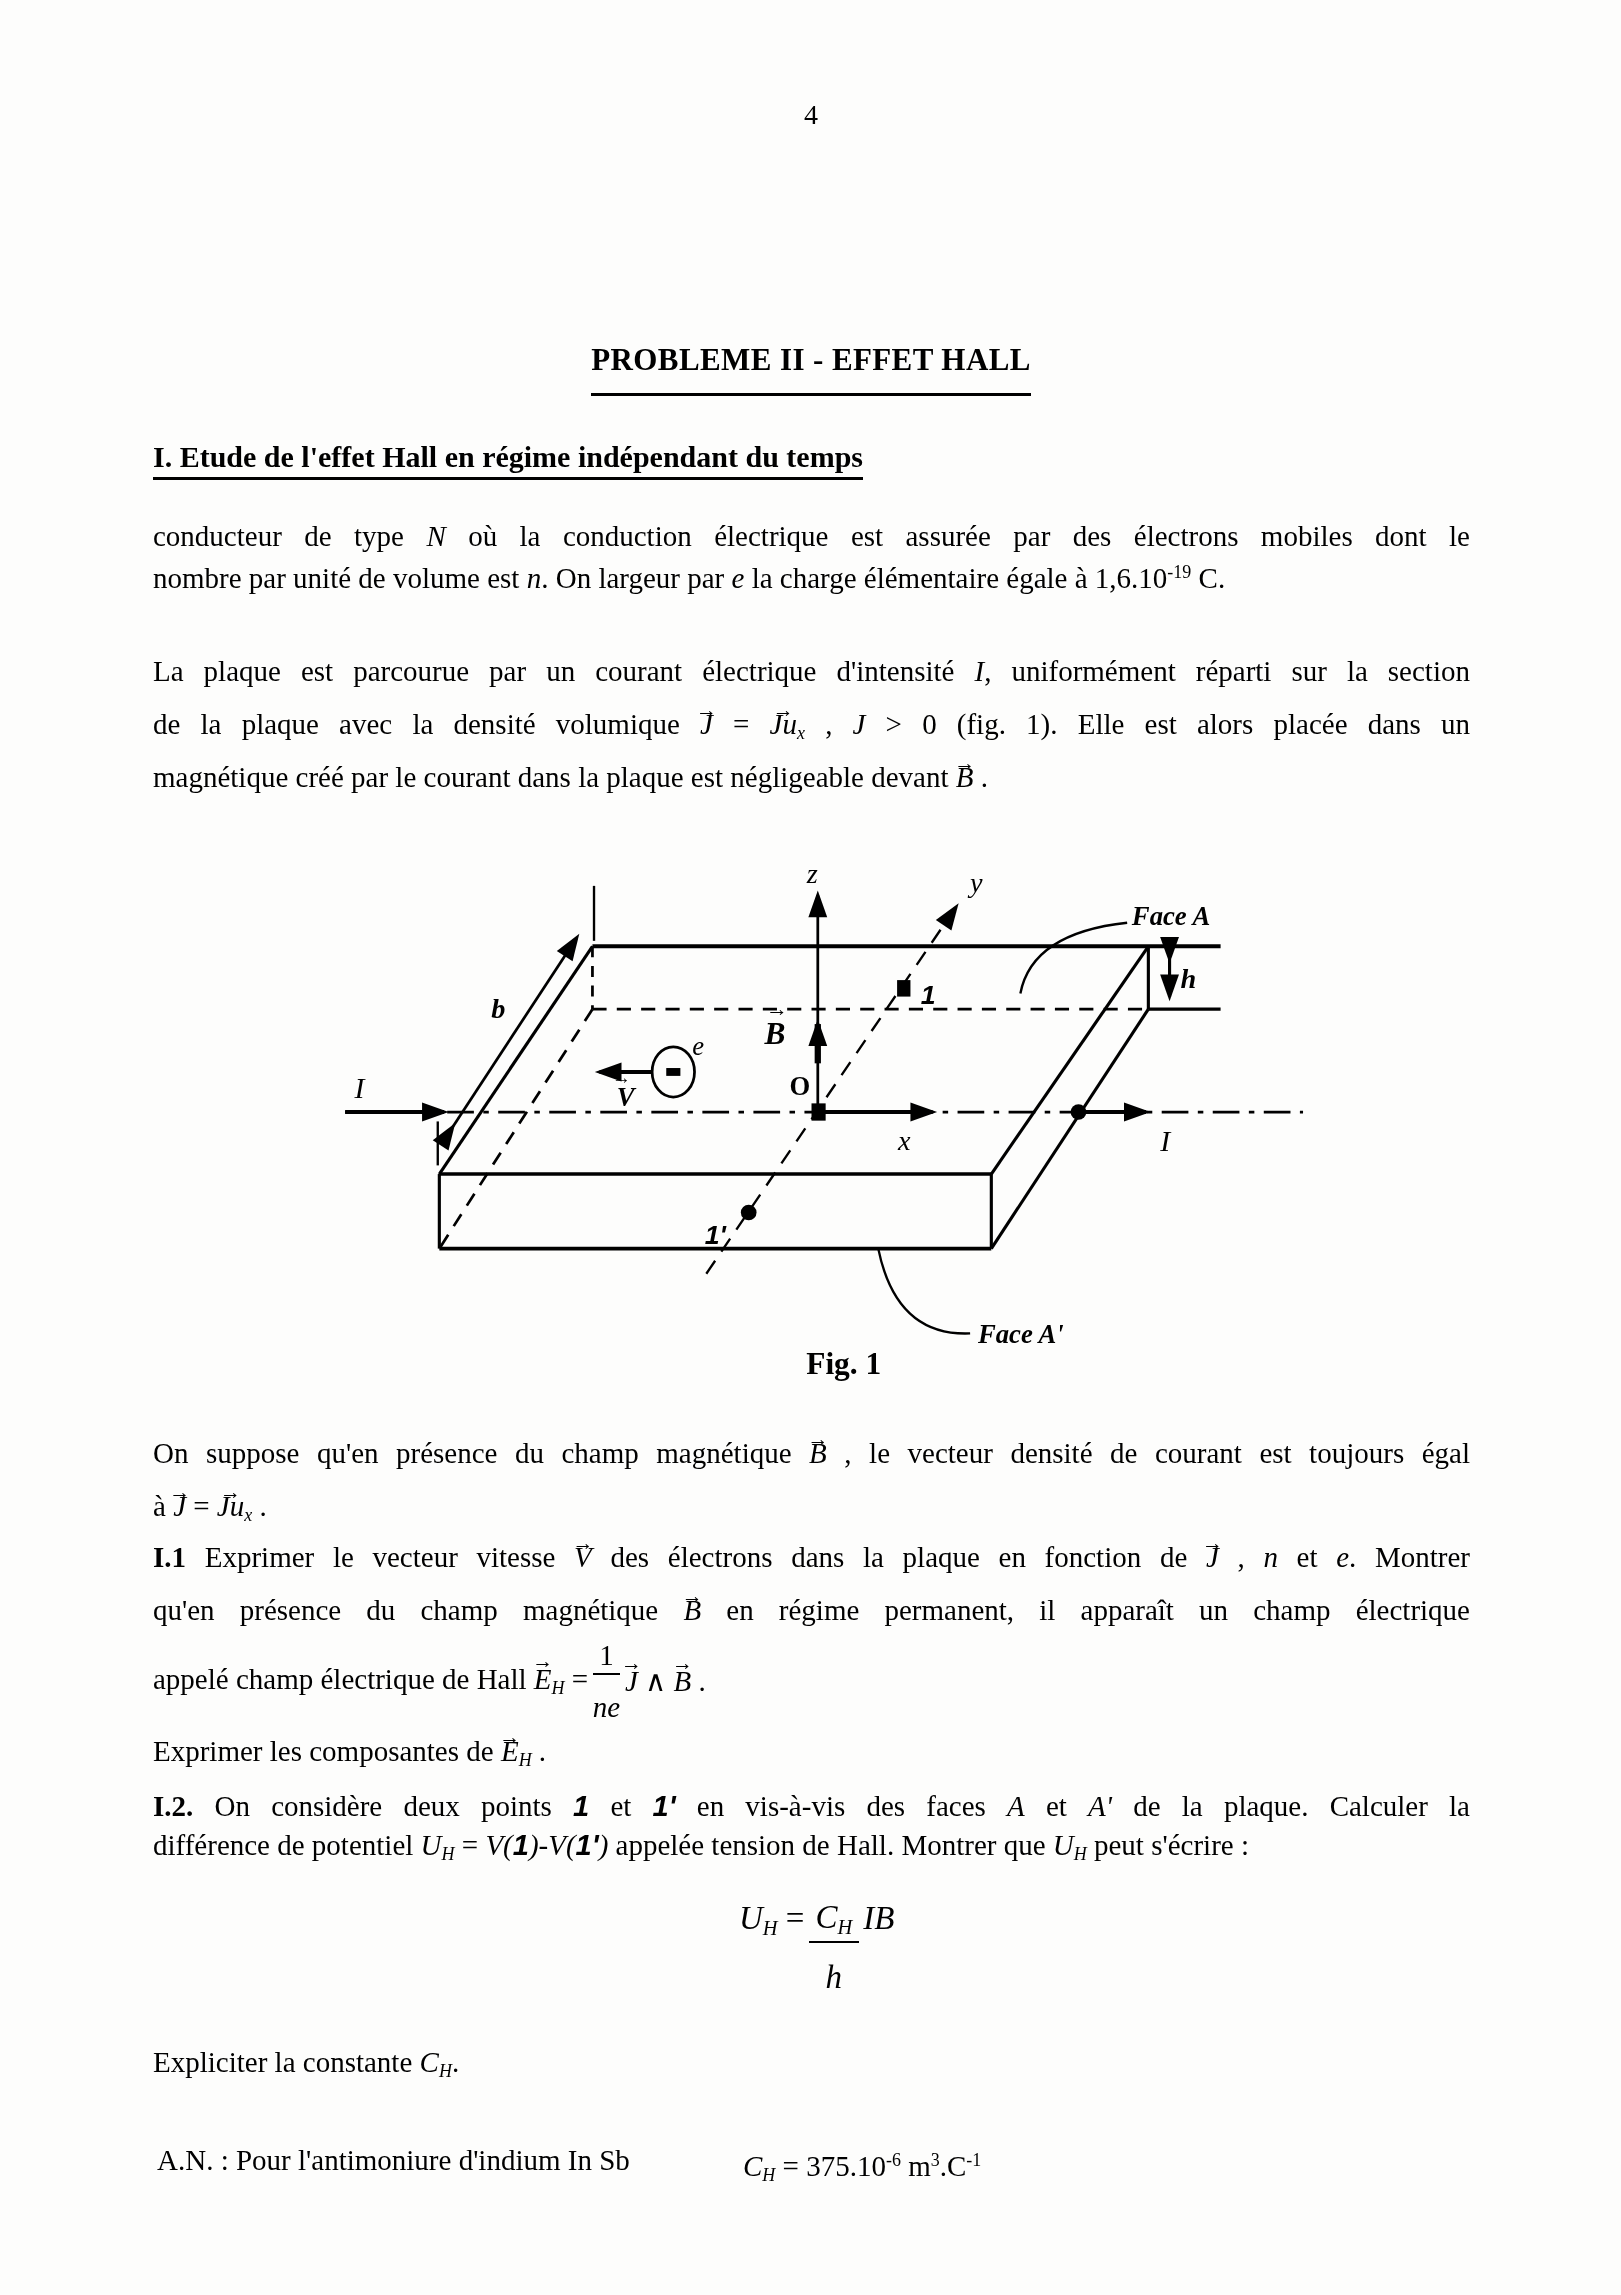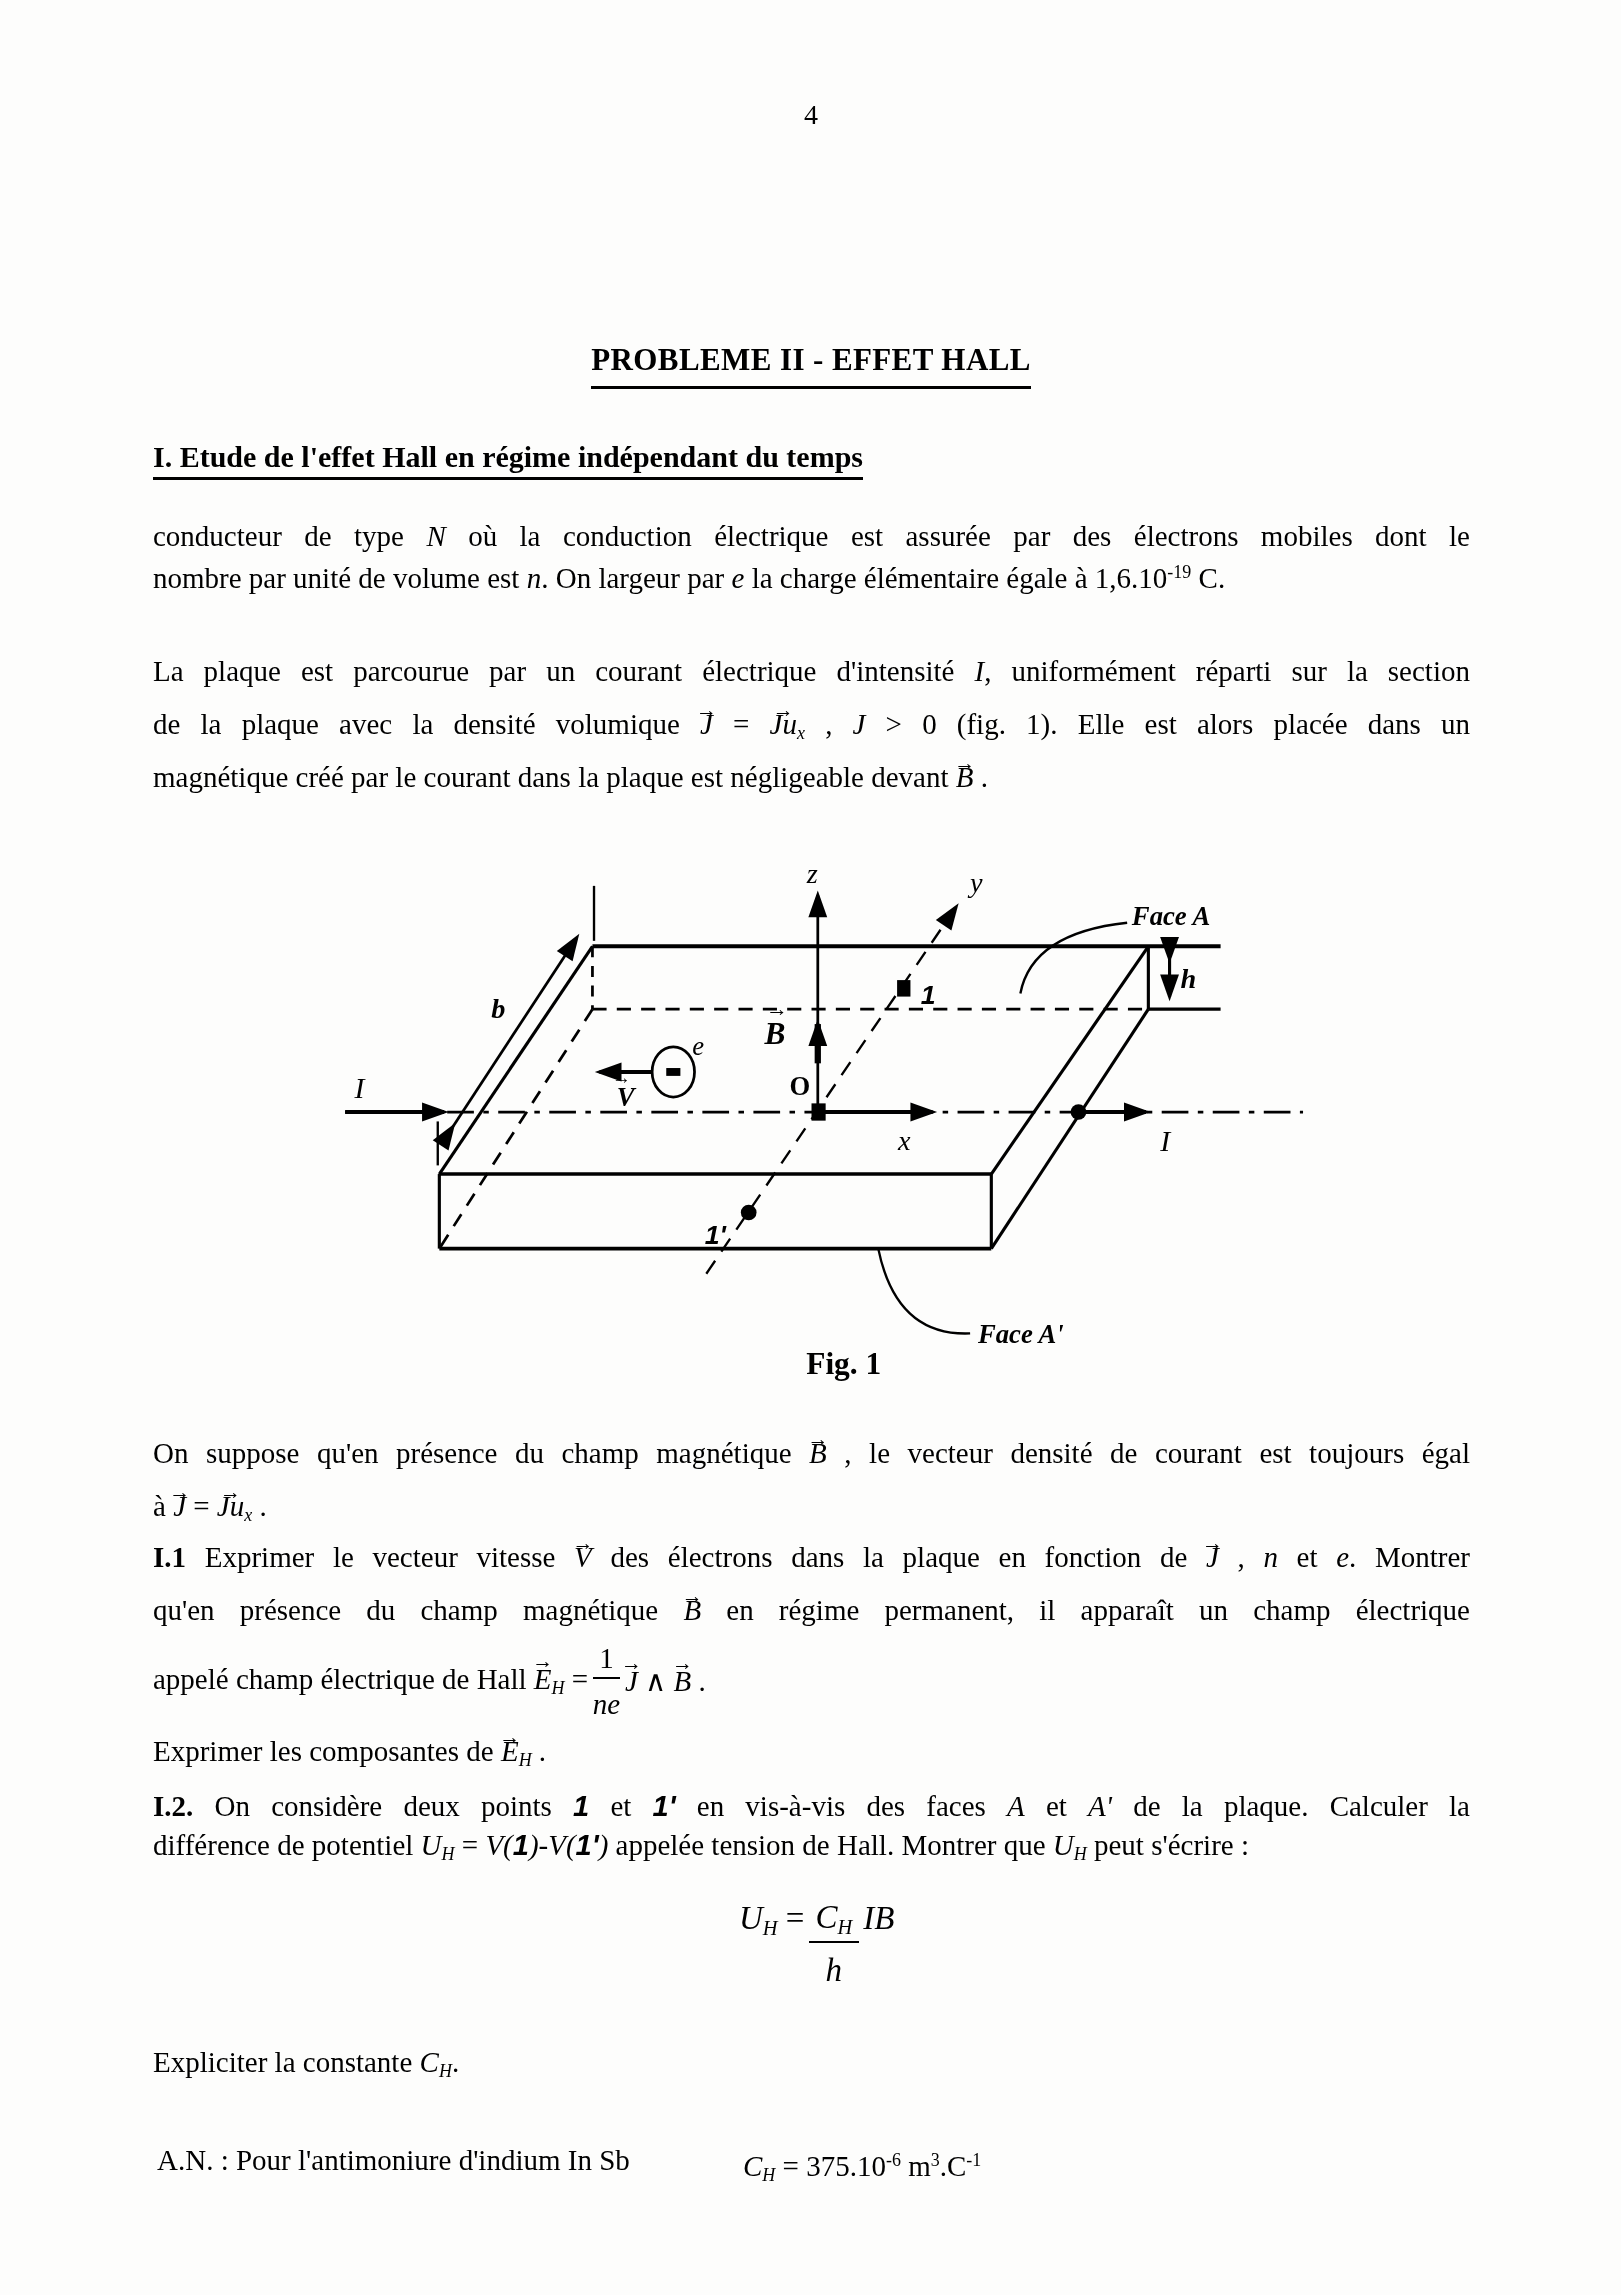--- a/index.html
+++ b/index.html
@@ -14,27 +14,27 @@
   
   .s-i{font-style:italic;}
   .s-b{font-weight:bold;}
   .s-pt{font-family:"Liberation Sans",sans-serif;font-weight:bold;font-style:italic;}
   .s-sb{font-size:0.62em;font-style:italic;vertical-align:-0.28em;}
   .s-sp{font-size:0.62em;vertical-align:0.55em;}
   .s-v{font-style:italic;display:inline-block;position:relative;}
   .s-v::after{content:"\2192";position:absolute;left:50%;transform:translateX(-50%);
               top:-0.66em;font-size:0.72em;font-style:normal;}
   .title-txt{display:inline-block;font-weight:bold;font-size:31px;
-             border-bottom:3.9px solid #000;padding-bottom:8px;letter-spacing:0.4px;}
+             border-bottom:3.9px solid #000;padding-bottom:15px;letter-spacing:0.4px;}
   .head-txt{display:inline-block;font-weight:bold;font-size:30px;
             border-bottom:3.9px solid #000;padding-bottom:3.1px;}
   .frac{display:inline-flex;flex-direction:column;align-items:center;
         vertical-align:middle;margin:0 4.7px;}
   .fnum{display:block;padding:0 6.3px 3.1px;border-bottom:2.4px solid #000;line-height:1.05;}
-  .fden{display:block;padding-top:10px;line-height:1.05;}
+  .fden{display:block;padding-top:17px;line-height:1.05;}
   .mathrow{display:flex;align-items:center;font-size:29px;}
   .formula{display:flex;align-items:flex-start;font-size:33px;}
   svg text{fill:#000;}
 </style>
 </head>
 <body>
 
 <div class="page">
 
   <div class="abs center" style="top:99px;left:0;width:100%;font-size:28px;">4</div>

